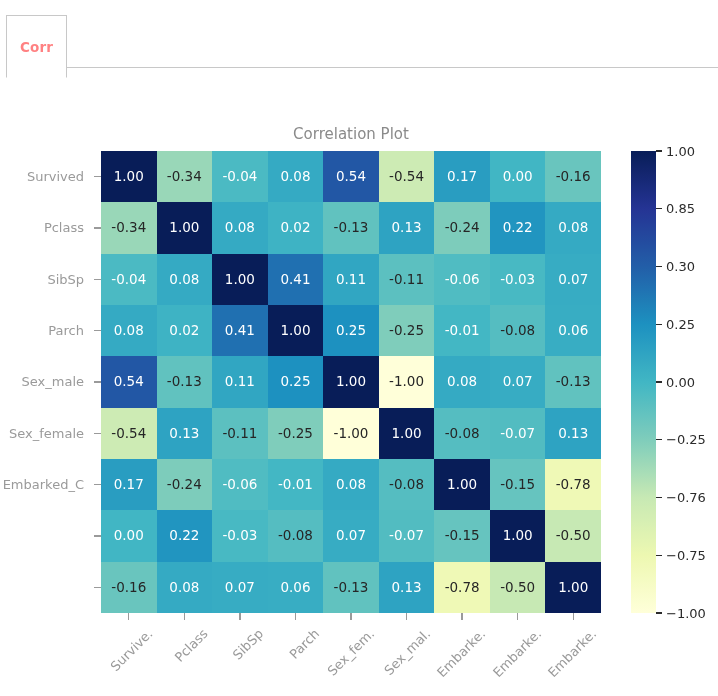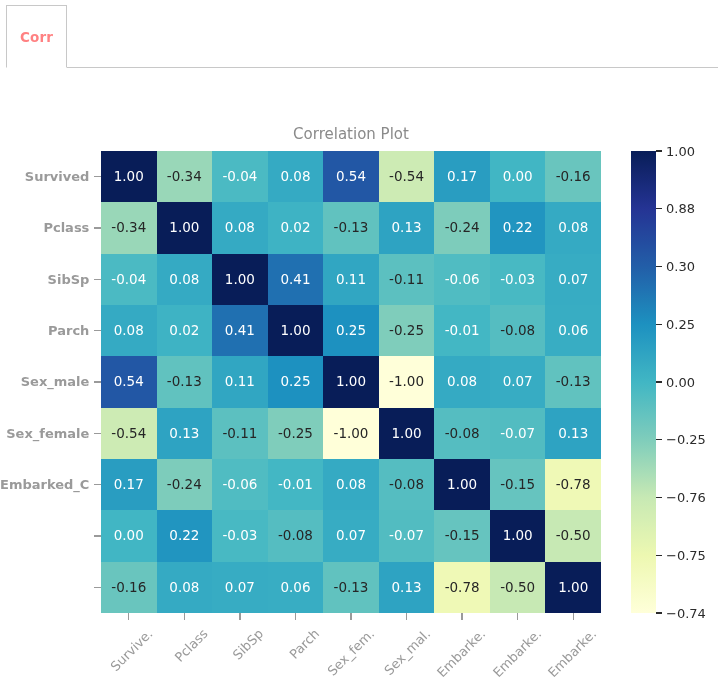--- a/index.html
+++ b/index.html
@@ -22,21 +22,21 @@
     width: 718px; height: 69px;
   }
   #tabbar .tab-underline {
     position: absolute;
     left: 67px; top: 67px;
     width: 651px; height: 1px;
     background: #c8c8c8;
   }
   #tabbar .tab {
     position: absolute;
-    left: 6px; top: 5px;
+    left: 6px; top: 15px;
     width: 61px; height: 63px;
     box-sizing: border-box;
     border: 1px solid #c8c8c8;
     border-bottom: 1px solid #ffffff;
     background: #ffffff;
     display: flex;
     align-items: center;
     justify-content: center;
     cursor: pointer;
   }
@@ -80,21 +80,20 @@
     line-height: 1;
   }
 
   
   #ylabels {
     position: absolute;
     left: 0px; top: 82px;
     width: 86px; height: 462px;
     display: grid;
     grid-template-rows: repeat(9, 1fr);
-    font-weight: bold;
   }
   .ylabel {
     display: flex;
     align-items: center;
     justify-content: flex-end;
     padding-right: 2px;
     font-size: 13px;
     color: #9a9a9a;
   }
   #yticks {
@@ -386,21 +385,21 @@
   <div id="colorbar">
     <div id="colorbar-gradient" style="background: linear-gradient(to top, rgb(255, 255, 217) 0%, rgb(251, 254, 209) 2.5%, rgb(248, 252, 201) 5%, rgb(244, 251, 193) 7.5%, rgb(241, 249, 185) 10%, rgb(237, 248, 177) 12.5%, rgb(229, 245, 178) 15%, rgb(222, 242, 178) 17.5%, rgb(214, 239, 179) 20%, rgb(207, 236, 179) 22.5%, rgb(199, 233, 180) 25%, rgb(185, 227, 181) 27.5%, rgb(170, 222, 183) 30%, rgb(156, 216, 184) 32.5%, rgb(141, 211, 186) 35%, rgb(127, 205, 187) 37.5%, rgb(115, 200, 189) 40%, rgb(102, 196, 191) 42.5%, rgb(90, 191, 192) 45%, rgb(77, 187, 194) 47.5%, rgb(65, 182, 196) 50%, rgb(58, 175, 195) 52.5%, rgb(51, 167, 194) 55%, rgb(43, 160, 194) 57.5%, rgb(36, 152, 193) 60%, rgb(29, 145, 192) 62.5%, rgb(30, 135, 187) 65%, rgb(31, 125, 182) 67.5%, rgb(32, 114, 178) 70%, rgb(33, 104, 173) 72.5%, rgb(34, 94, 168) 75%, rgb(35, 86, 164) 77.5%, rgb(35, 77, 160) 80%, rgb(36, 69, 156) 82.5%, rgb(36, 60, 152) 85%, rgb(37, 52, 148) 87.5%, rgb(31, 47, 136) 90%, rgb(25, 43, 124) 92.5%, rgb(20, 38, 112) 95%, rgb(14, 34, 100) 97.5%, rgb(8, 29, 88) 100%);"></div>
   </div>
   <div id="cbar-ticks">
       <div class="cbar-tick" style="top: 0px;">
         <i></i>
         <span>1.00</span>
       </div>
       <div class="cbar-tick" style="top: 57.75px;">
         <i></i>
-        <span>0.88</span>
+        <span>0.85</span>
       </div>
       <div class="cbar-tick" style="top: 115.5px;">
         <i></i>
         <span>0.30</span>
       </div>
       <div class="cbar-tick" style="top: 173.25px;">
         <i></i>
         <span>0.25</span>
       </div>
       <div class="cbar-tick" style="top: 231px;">
@@ -414,17 +413,17 @@
       <div class="cbar-tick" style="top: 346.5px;">
         <i></i>
         <span>−0.76</span>
       </div>
       <div class="cbar-tick" style="top: 404.25px;">
         <i></i>
         <span>−0.75</span>
       </div>
       <div class="cbar-tick" style="top: 462px;">
         <i></i>
-        <span>−0.74</span>
+        <span>−1.00</span>
       </div>
     </div>
 
 </div>
 
 </body></html>

